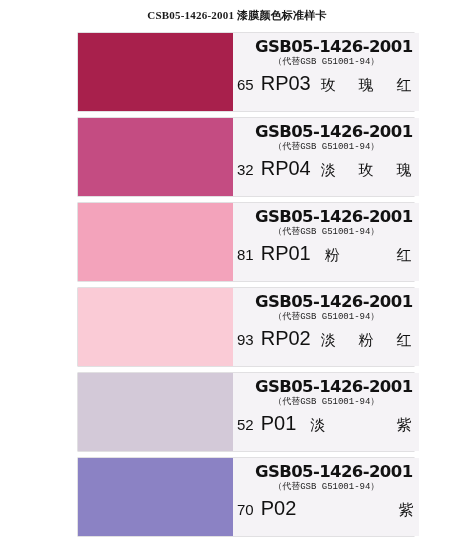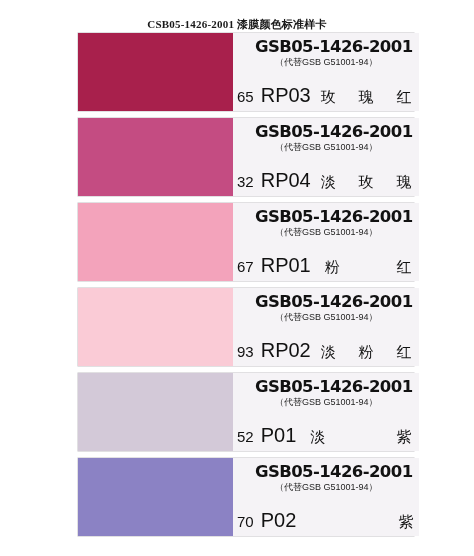--- a/index.html
+++ b/index.html
@@ -27,21 +27,20 @@
     top: 8px;
     left: 0;
     width: 474px;
     text-align: center;
     font-family: "Liberation Serif", "DejaVu Serif", serif;
     font-size: 11px;
     font-weight: bold;
     color: #1a1a1a;
     letter-spacing: 0.2px;
     white-space: nowrap;
-    margin-top: 9px;
   }
 
   
   .card-stack {
     position: absolute;
     top: 33px;
     left: 78px;
     width: 336px;
   }
 
@@ -78,33 +77,33 @@
     color: #121212;
     letter-spacing: -0.6px;
     white-space: nowrap;
     line-height: 19px;
     text-align: center;
   }
 
   .std-sub {
     margin: 0;
     padding: 0 6px 0 7px;
-    font-family: Liberation Sans, sans-serif;
+    font-family: Liberation Mono, monospace;
     font-size: 9px;
     color: #1d1d1d;
     white-space: nowrap;
     line-height: 13px;
     text-align: center;
   }
 
   .name-line {
     position: absolute;
     left: 0;
     right: 0;
-    bottom: 4px;
+    bottom: 16px;
     display: flex;
     align-items: baseline;
     padding: 0 5px 0 4px;
     white-space: nowrap;
   }
 
   .name-index {
     font-family: "Liberation Sans", "DejaVu Sans", sans-serif;
     font-size: 15px;
     color: #111111;
@@ -171,21 +170,21 @@
             </span>
           </div>
         </div>
       </div>
       <div class="color-row">
         <div class="swatch" style="background: rgb(243, 163, 187);"></div>
         <div class="info">
           <div class="std-code">GSB05-1426-2001</div>
           <div class="std-sub">（代替GSB G51001-94）</div>
           <div class="name-line">
-            <span class="name-index">67</span>
+            <span class="name-index">81</span>
             <span class="name-code">RP01</span>
             <span class="name-cn cn-2">
               <span>粉</span>
               <span>红</span>
             </span>
           </div>
         </div>
       </div>
       <div class="color-row">
         <div class="swatch" style="background: rgb(250, 203, 214);"></div>

